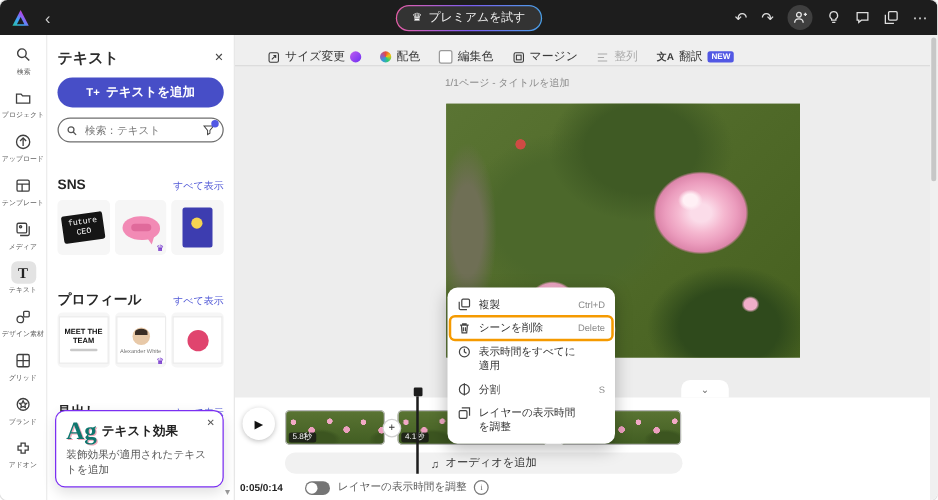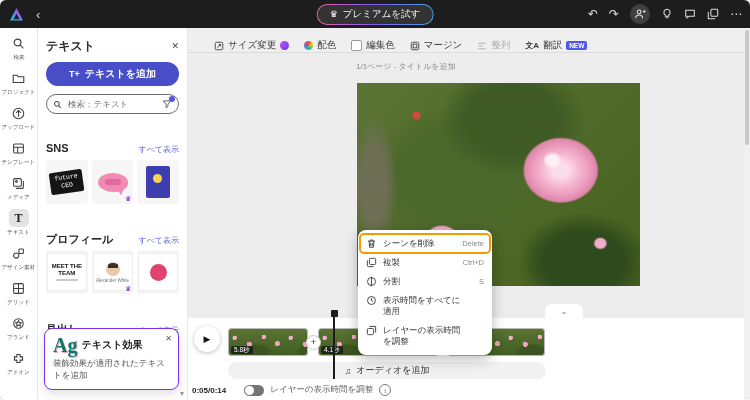--- a/index.html
+++ b/index.html
@@ -435,49 +435,49 @@
         <span class="new-badge">NEW</span>
       </div>
     </div>
 
     <div class="page-label">1/1ページ - タイトルを追加</div>
     <div class="photo"></div>
 
     <div class="cmenu">
       <div class="cm-row">
         <svg class="cm-ic" width="11" height="11" viewBox="0 0 16 16" fill="none" stroke="#444" stroke-width="1.4">
+            <rect x="5" y="2" width="9" height="9" rx="1.5"></rect>
+            <path d="M11 14 H3.5 A1.5 1.5 0 0 1 2 12.5 V5"></path>
+          </svg>
+        <span class="cm-label">複製</span>
+        <span class="cm-short">Ctrl+D</span>
+      </div>
+      <div class="cm-row">
+        <svg class="cm-ic" width="11" height="11" viewBox="0 0 16 16" fill="none" stroke="#444" stroke-width="1.4">
             <path d="M3 4.5 h10 M6 4.5 V3 h4 v1.5 M4.5 4.5 l.8 9 h5.4 l.8-9"></path>
             <path d="M6.8 7 v4.5 M9.2 7 v4.5"></path>
           </svg>
         <span class="cm-label">シーンを削除</span>
         <span class="cm-short">Delete</span>
         <span class="hl-box"></span>
       </div>
       <div class="cm-row">
         <svg class="cm-ic" width="11" height="11" viewBox="0 0 16 16" fill="none" stroke="#444" stroke-width="1.4">
-            <rect x="5" y="2" width="9" height="9" rx="1.5"></rect>
-            <path d="M11 14 H3.5 A1.5 1.5 0 0 1 2 12.5 V5"></path>
-          </svg>
-        <span class="cm-label">複製</span>
-        <span class="cm-short">Ctrl+D</span>
+            <circle cx="8" cy="8" r="5.8"></circle>
+            <path d="M8 4.5 V8 l2.5 1.5"></path>
+          </svg>
+        <span class="cm-label">表示時間をすべてに適用</span>
       </div>
       <div class="cm-row">
         <svg class="cm-ic" width="11" height="11" viewBox="0 0 16 16" fill="none" stroke="#444" stroke-width="1.4">
             <circle cx="8" cy="8" r="5.8"></circle>
             <path d="M8 1 V15"></path>
           </svg>
         <span class="cm-label">分割</span>
         <span class="cm-short">S</span>
-      </div>
-      <div class="cm-row">
-        <svg class="cm-ic" width="11" height="11" viewBox="0 0 16 16" fill="none" stroke="#444" stroke-width="1.4">
-            <circle cx="8" cy="8" r="5.8"></circle>
-            <path d="M8 4.5 V8 l2.5 1.5"></path>
-          </svg>
-        <span class="cm-label">表示時間をすべてに適用</span>
       </div>
       <div class="cm-row">
         <svg class="cm-ic" width="11" height="11" viewBox="0 0 16 16" fill="none" stroke="#444" stroke-width="1.4">
             <rect x="2" y="5" width="9" height="9" rx="1.5"></rect>
             <path d="M5 2 h9 v9"></path>
           </svg>
         <span class="cm-label">レイヤーの表示時間を調整</span>
       </div>
     </div>
 

